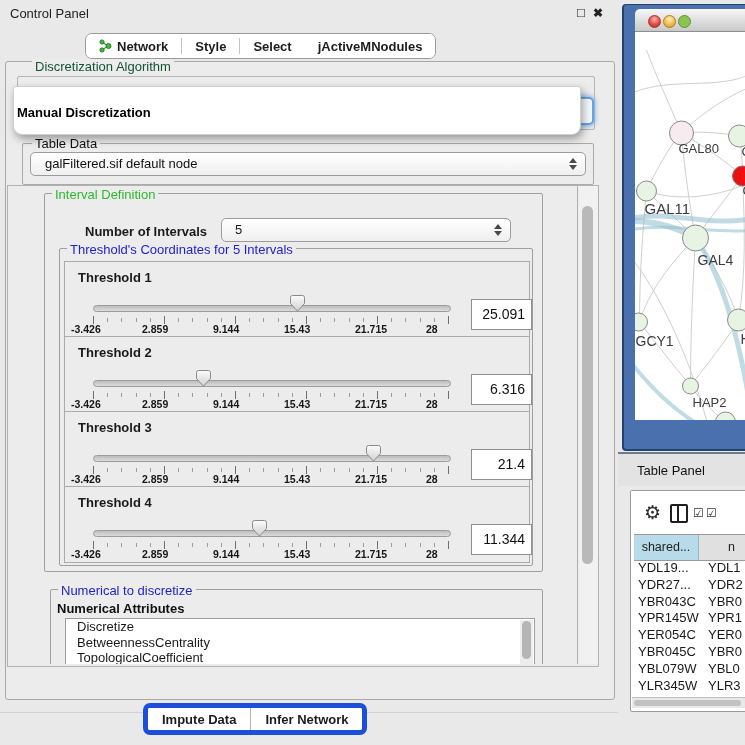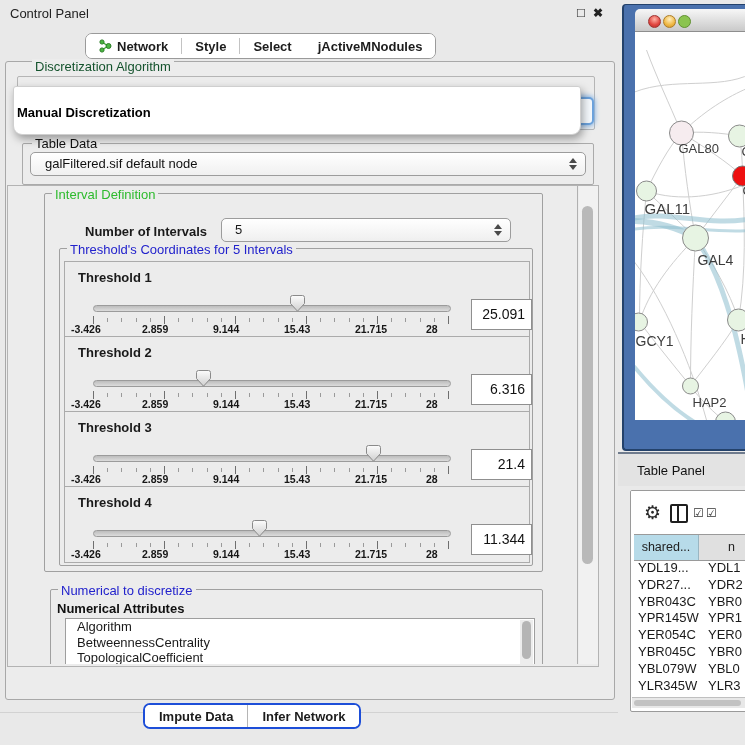--- a/index.html
+++ b/index.html
@@ -79,21 +79,21 @@
 
   .attr-group{left:42px;top:403px;width:491px;height:200px;}
   .attr-subtitle{left:49px;top:415px;font-weight:bold;color:#111;}
   .attr-list{left:57px;top:432px;width:468px;height:120px;background:#fff;border:1px solid #9e9e9e;}
   .attr-item{padding:1px 0 1px 11px;line-height:13.5px;}
   .list-vscroll{position:absolute;right:1px;top:1px;width:13px;height:118px;background:#ededed;}
   .list-vscroll .thumbbar{left:2px;top:1px;width:9px;height:38px;background:#b5b5b5;border-radius:5px;}
 
   .seam{left:0;top:712px;width:618px;height:1px;background:#d2d2d2;}
   .bottom-tabstrip{left:143px;top:703px;height:22px;display:flex;background:#fff;
-                   border:2px solid #1d4ed8;border-radius:7px;overflow:hidden;z-index:5;}
+                   border:5px solid #1d4ed8;border-radius:7px;overflow:hidden;z-index:5;}
   .btab{display:flex;align-items:center;padding:0 14px;font-weight:bold;color:#1c1c1c;background:#fff;border-right:1px solid #b5b5b5;}
   .btab:last-child{border-right:none;}
   .btab.selected{background:#8a8a8a;color:#dcdcdc;border-right:none;}
 
   
   .net-window{left:622px;top:4px;width:130px;height:444px;background:#4a71ad;
               border-left:2px solid #24426b;border-top:1px solid #24426b;border-bottom:2px solid #24426b;
               border-radius:4px 0 0 4px;}
   .mac-titlebar{left:11px;top:4px;width:119px;height:22px;border-radius:5px 0 0 0;
                 background:linear-gradient(#f7f7f7,#c9c9c9);border-bottom:1px solid #8e8e8e;}
@@ -378,21 +378,21 @@
             <div class="tick-label" style="left: 361px;">28</div>
           </div>
       </div>
     </div>
 
     <div class="abs group attr-group">
       <div class="group-title g-blue" style="left:7px;top:-7px;">Numerical to discretize</div>
     </div>
     <div class="abs attr-subtitle">Numerical Attributes</div>
     <div class="abs attr-list">
-      <div class="attr-item">Algorithm</div>
+      <div class="attr-item">Discretize</div>
       <div class="attr-item">BetweennessCentrality</div>
       <div class="attr-item">TopologicalCoefficient</div>
       <div class="list-vscroll">
           <div class="abs thumbbar"></div>
         </div>
     </div>
 
   </div>
   <div class="abs vscroll">
     <div class="abs thumbbar"></div>

